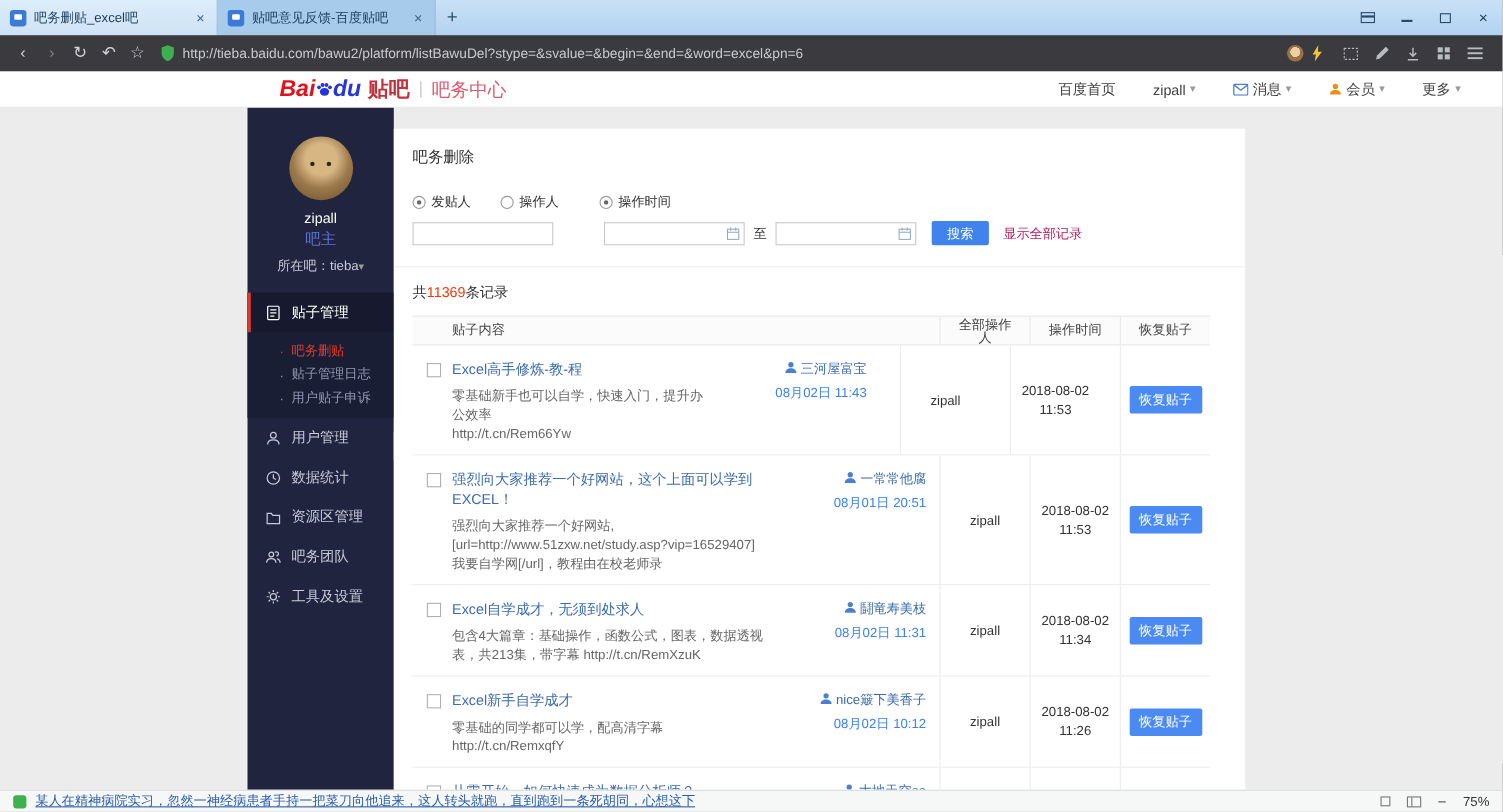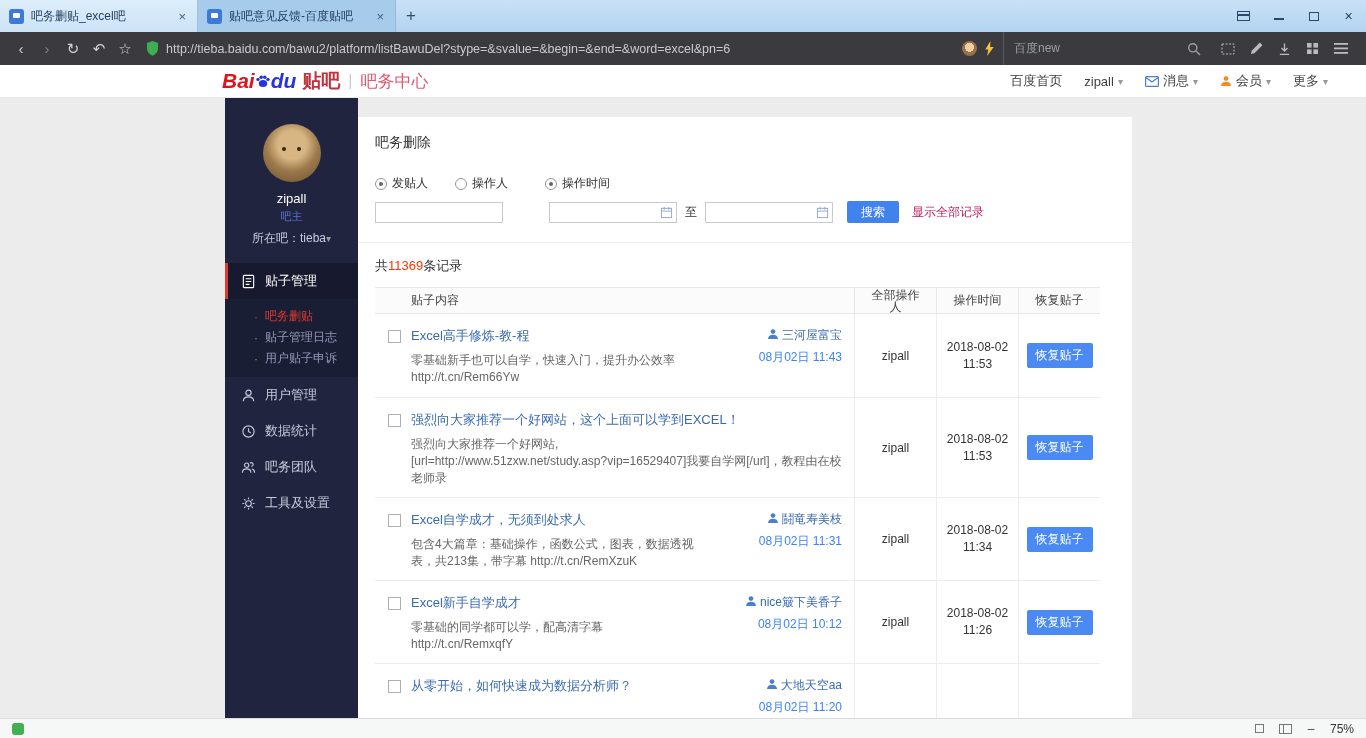--- a/index.html
+++ b/index.html
@@ -36,39 +36,39 @@
     background:radial-gradient(circle at 50% 42%, #ecd0a4 0 38%, #9a7046 40% 100%); }
   .search-area { width:208px; align-self:stretch; border-left:1px solid #55585d;
     display:flex; align-items:center; gap:6px; padding:0 10px; color:#9aa0a6; font-size:12px; }
   .search-text { flex:1; }
   .toolbar-icons { display:flex; align-items:center; gap:15px; padding:0 10px; }
 
   
   .site-header { position:absolute; top:65px; left:0; right:0; height:33px; background:#fff;
     border-bottom:1px solid #e8e8e8; display:flex; align-items:center; padding:0 38px 0 222px; }
   .logo { display:flex; align-items:center; }
-  .bai { color:#e0121b; font-style:italic; font-weight:bold; font-size:21px; }
+  .bai { color:#e0121b; font-style:italic; font-weight:bold; font-size:21px;margin-left:32px; }
   .du  { color:#2534dc; font-style:italic; font-weight:bold; font-size:21px; }
   .tieba { font-weight:bold; font-size:19px; color:#c2313c; margin-left:6px; }
   .logo-div { color:#ccc; margin:0 8px; font-size:16px; }
   .logo-section { font-size:17px; color:#dd5a6e; }
-  .header-nav { margin-left:auto; display:flex; align-items:center; gap:22px; font-size:13px; color:#404040; }
+  .header-nav { margin-left:auto; display:flex; align-items:center; gap:34px; font-size:13px; color:#404040; }
   .header-nav a { color:#404040; text-decoration:none; display:flex; align-items:center; gap:4px; }
   .caret { color:#999; font-size:10px; }
 
   
   .content { position:absolute; top:98px; bottom:20px; left:0; right:0; background:#ececec; }
 
   .sidebar { position:absolute; left:225px; top:0; bottom:0; width:133px; background:#20243f; }
   .avatar { width:58px; height:58px; border-radius:50%; margin:26px auto 0; position:relative;
     background:radial-gradient(circle at 50% 36%, #d8b684 0 30%, #9c7a4c 55%, #6a4d2b 100%); }
   .avatar::after { content:""; position:absolute; left:19px; top:23px; width:4px; height:4px;
     border-radius:50%; background:#33240f; box-shadow:15px 0 0 #33240f; }
   .uname { text-align:center; margin-top:9px; font-size:13px; color:#fff; }
-  .role  { text-align:center; margin-top:3px; font-size:11px; color:#5d73d8; }
+  .role  { text-align:center; margin-top:3px; font-size:14px; color:#5d73d8; }
   .forum { text-align:center; margin-top:6px; font-size:12px; color:#c9ccdc; }
   .menu { margin-top:16px; }
   .menu-item { height:36px; display:flex; align-items:center; padding-left:16px;
     font-size:13px; color:#c6cada; position:relative; }
   .menu-item svg { margin-right:9px; flex:none; }
   .menu-item.active { background:#171a2e; color:#fff; }
   .menu-item.active::before { content:""; position:absolute; left:0; top:0; bottom:0; width:3px; background:#dd3a30; }
   .submenu { background:#1a1e35; padding:7px 0 8px; }
   .sub-item { height:21px; display:flex; align-items:center; padding-left:29px; font-size:12px; color:#9298b4; }
   .sub-item .bullet { margin-right:7px; }
@@ -107,21 +107,21 @@
 
   .table { width:725px; margin-top:12px; font-size:12px; }
   .thead { display:flex; align-items:stretch; height:27px; background:#fbfbfb;
     border-top:1px solid #e8e8e8; border-bottom:1px solid #e8e8e8; color:#444; }
   .hc-content { flex:1; padding-left:36px; display:flex; align-items:center; }
   .hc { width:82px; flex:none; border-left:1px solid #e8e8e8; display:flex;
     align-items:center; justify-content:center; text-align:center; }
   .op-head { width:52px; line-height:12px; display:inline-block; }
 
   .trow { display:flex; align-items:stretch; border-bottom:1px solid #ededed; }
-  .row-1 { min-height:84px; } .row-2 { min-height:95px; } .row-3 { min-height:78px; }
+  .row-1 { min-height:84px;gap:18px; } .row-2 { min-height:95px; } .row-3 { min-height:78px; }
   .row-4 { min-height:64px; } .row-5 { min-height:160px; }
   .cell-content { flex:1; display:flex; padding:13px 0 10px; min-width:0; }
   .checkbox { width:13px; height:13px; border:1px solid #b0b0b0; background:#fff; margin:3px 10px 0 13px; flex:none; }
   .post { flex:1; min-width:0; padding-right:8px; }
   .post-title { color:#3a6bb0; font-size:13px; margin-bottom:7px; cursor:pointer; }
   .post-desc { color:#666; line-height:17px; white-space:pre-line; }
   .author-block { width:148px; flex:none; text-align:right; padding-right:12px; }
   .author { color:#3a6bb0; }
   .author svg { vertical-align:-1px; margin-right:3px; }
   .post-date { color:#3b82f6; margin-top:5px; }
@@ -182,29 +182,20 @@
     <span class="nav-ico">↶</span>
     <span class="nav-ico">☆</span>
     <div class="url-area">
       <svg width="13" height="15" viewBox="0 0 14 16">
           <path d="M7 0l6 2.2v5.2c0 4-2.6 7-6 8.4C3.6 14.4 1 11.4 1 7.4V2.2z" fill="#3fae52"></path>
         </svg>
       <span class="url-text">http://tieba.baidu.com/bawu2/platform/listBawuDel?stype=&amp;svalue=&amp;begin=&amp;end=&amp;word=excel&amp;pn=6</span>
       <span class="ext-monkey"></span>
       <svg width="11" height="15" viewBox="0 0 11 16">
           <path d="M6.5 0L1 9h3.2L3 16l7-9.5H6.2z" fill="#f4c23d"></path>
-        </svg>
-    </div>
-    <div class="search-area">
-      <span class="search-text">百度new</span>
-      <svg width="14" height="14" viewBox="0 0 15 15">
-          <g fill="none" stroke="#9aa0a6" stroke-width="1.5">
-            <circle cx="6.2" cy="6.2" r="4.4"></circle>
-            <path d="M9.6 9.6L14 14"></path>
-          </g>
         </svg>
     </div>
     <div class="toolbar-icons">
       <svg width="14" height="12" viewBox="0 0 14 12">
           <rect x="1" y="1" width="12" height="10" fill="none" stroke="#b8bcc2" stroke-dasharray="2 1.5"></rect>
         </svg>
       <svg width="13" height="13" viewBox="0 0 14 14">
           <path d="M1 13l1-3.8L10.6.6l2.8 2.8L4.8 12z" fill="#b8bcc2"></path>
         </svg>
       <svg width="13" height="14" viewBox="0 0 14 14">
@@ -327,20 +318,28 @@
               <g fill="none" stroke="currentColor" stroke-width="1.2">
                 <circle cx="8" cy="8" r="6"></circle>
                 <path d="M8 4.5V8l2.5 1.5"></path>
               </g>
             </svg>
           <span>数据统计</span>
         </div>
         <div class="menu-item">
           <svg width="15" height="15" viewBox="0 0 16 16">
               <g fill="none" stroke="currentColor" stroke-width="1.2">
+                <path d="M2 4h4l1.5 2H14v8H2z"></path>
+              </g>
+            </svg>
+          <span>资源区管理</span>
+        </div>
+        <div class="menu-item">
+          <svg width="15" height="15" viewBox="0 0 16 16">
+              <g fill="none" stroke="currentColor" stroke-width="1.2">
                 <circle cx="6" cy="5.5" r="2.3"></circle>
                 <path d="M1.5 13.5c0-2.6 2-4 4.5-4s4.5 1.4 4.5 4"></path>
                 <path d="M11 6.8a2 2 0 1 0-1.5-3.4M11.5 9.6c2 .3 3 1.7 3 3.9"></path>
               </g>
             </svg>
           <span>吧务团队</span>
         </div>
         <div class="menu-item">
           <svg width="15" height="15" viewBox="0 0 16 16">
               <g fill="none" stroke="currentColor" stroke-width="1.2">
@@ -439,20 +438,29 @@
           </div>
 
           <div class="trow row-2">
             <div class="cell-content">
               <span class="checkbox"></span>
               <div class="post">
                 <div class="post-title">强烈向大家推荐一个好网站，这个上面可以学到EXCEL！</div>
                 <div class="post-desc">强烈向大家推荐一个好网站,
 [url=http://www.51zxw.net/study.asp?vip=16529407]我要自学网[/url]，教程由在校老师录</div>
               </div>
+              <div class="author-block">
+                <div class="author"><svg width="12" height="12" viewBox="0 0 12 12">
+                      <g fill="#4b80cf">
+                        <circle cx="6" cy="3.6" r="2.4"></circle>
+                        <path d="M1 11c0-2.7 2.2-4.2 5-4.2s5 1.5 5 4.2z"></path>
+                      </g>
+                    </svg><span>一常常他腐</span></div>
+                <div class="post-date">08月01日 20:51</div>
+              </div>
             </div>
             <div class="cell-op">zipall</div>
             <div class="cell-time">
                 <span class="time-wrap">2018-08-02 11:53</span>
               </div>
             <div class="cell-restore">
                 <button class="restore-btn">恢复贴子</button>
               </div>
           </div>
 
@@ -530,20 +538,21 @@
             <div class="cell-restore"></div>
           </div>
 
         </div>
       </div>
     </div>
   </div>
 
   <div class="statusbar">
     <span class="status-ico"></span>
+    <a class="status-link">某人在精神病院实习，忽然一神经病患者手持一把菜刀向他追来，这人转头就跑，直到跑到一条死胡同，心想这下</a>
     <div class="status-right">
       <span class="sb-expand"></span>
       <span class="sb-panels"></span>
       <span class="sb-minus">−</span>
       <span class="zoom-text">75%</span>
     </div>
   </div>
 
 </div>
 

